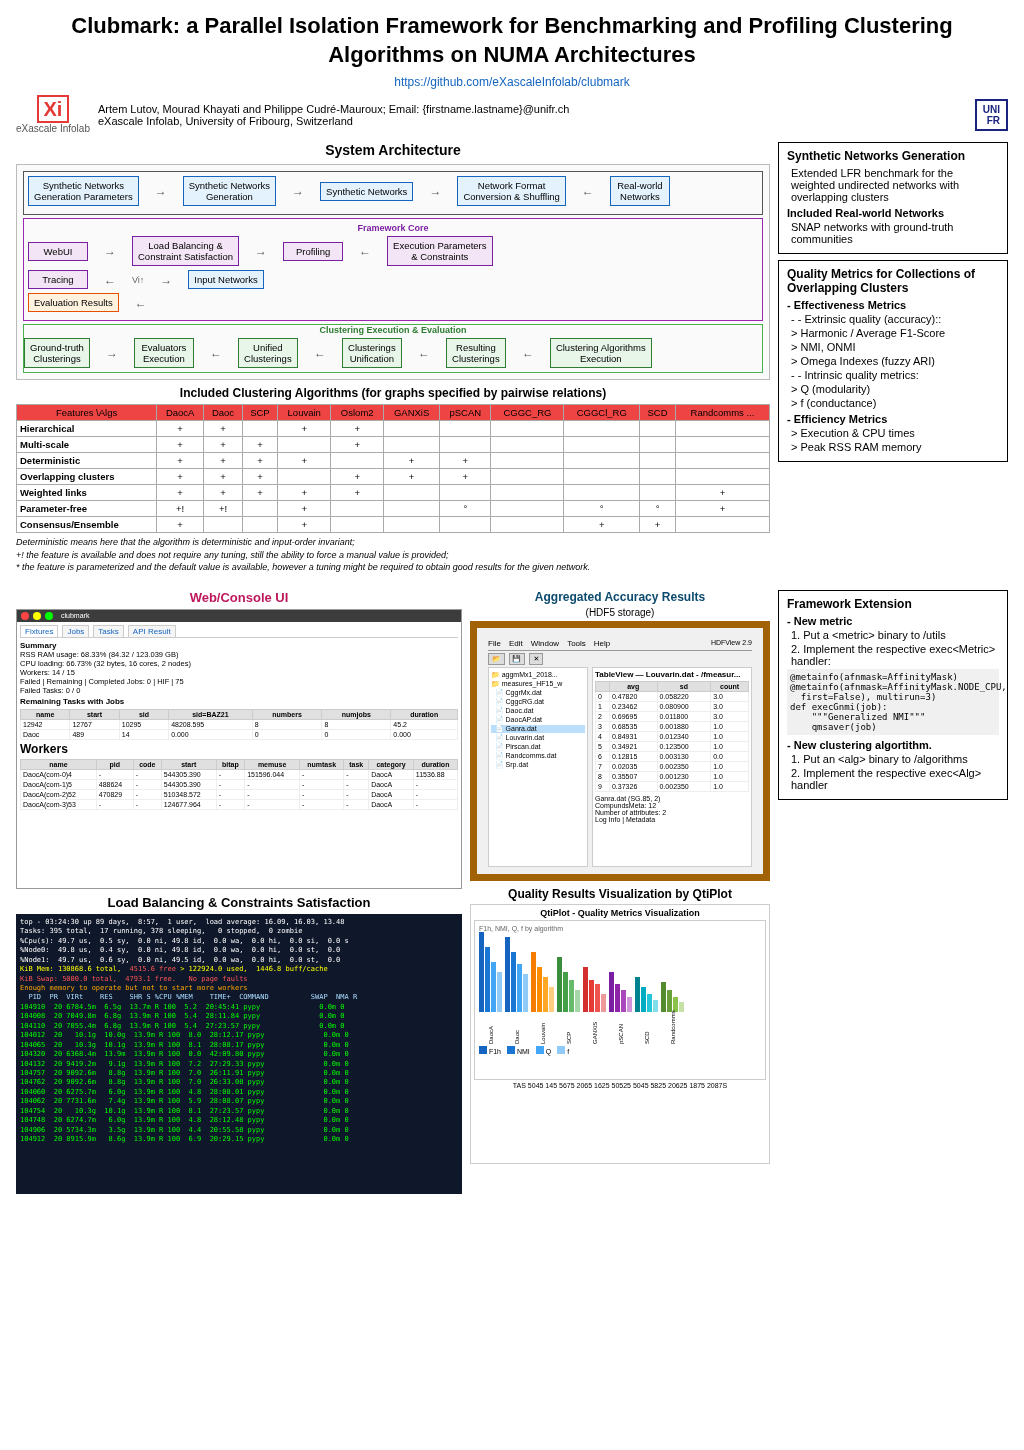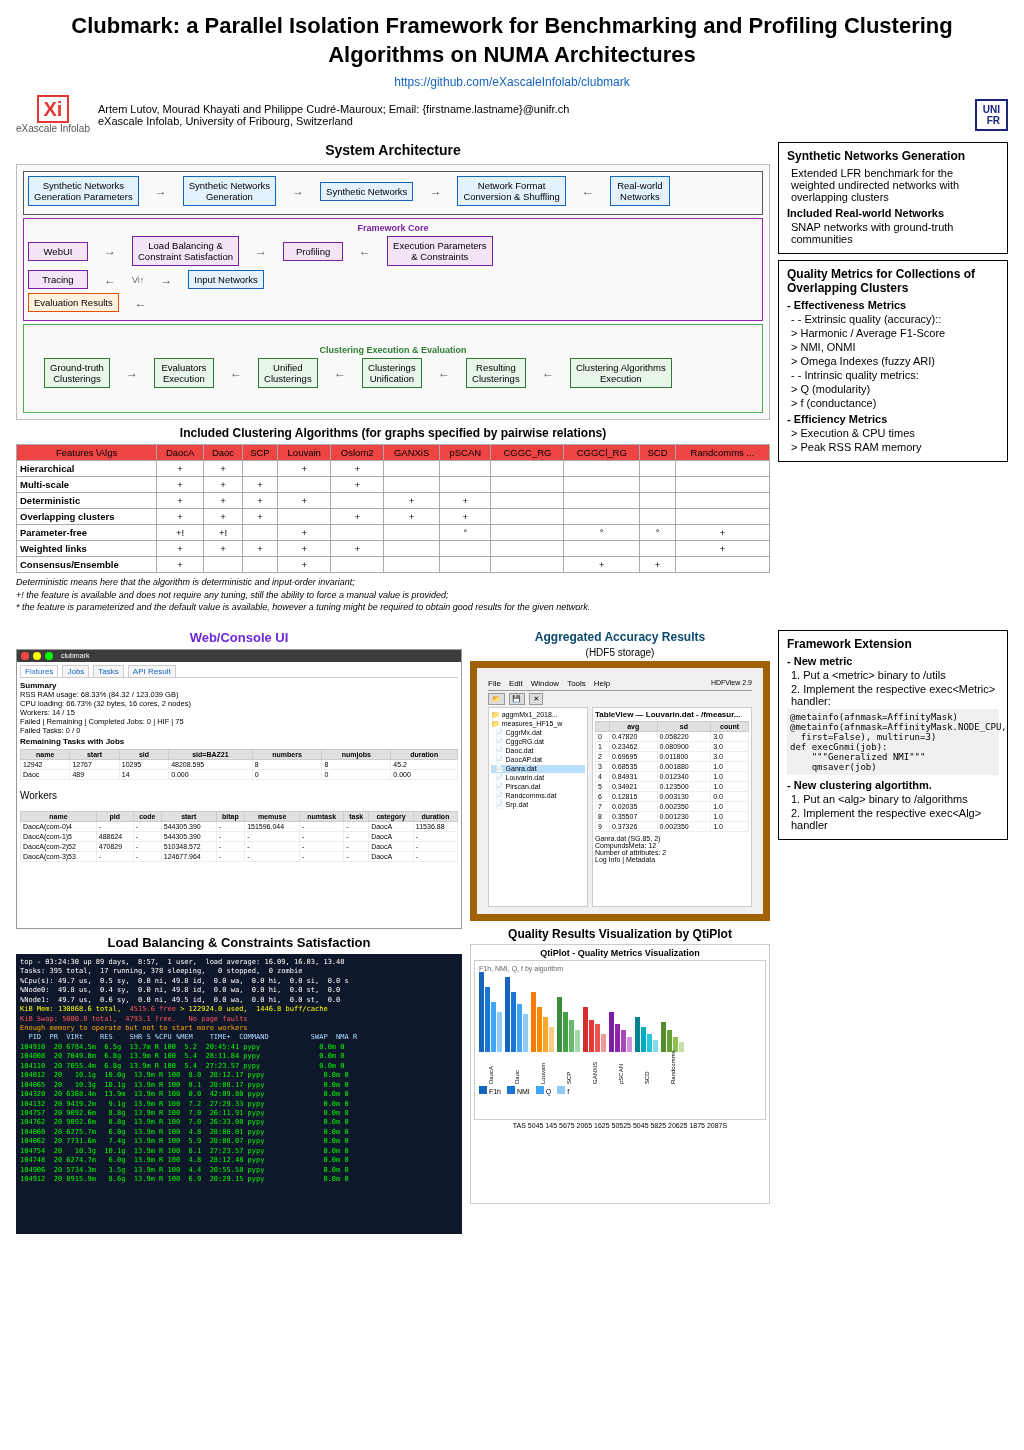--- a/index.html
+++ b/index.html
@@ -157,21 +157,21 @@
       line-height: 1.4;
     }
 
     
     .bottom-three {
       display: flex;
       gap: 8px;
       margin-top: 6px;
     }
     .bottom-col { flex: 1; }
-    .webui-title { text-align: center; font-weight: bold; font-size: 13px; color: #6d28d9; margin-bottom: 4px; }
+    .webui-title { text-align: center; font-weight: bold; font-size: 13px; color: #be185d; margin-bottom: 4px; }
     .load-title { text-align: center; font-weight: bold; font-size: 13px; color: #000; margin-bottom: 4px; }
     .hdf-title { font-weight: bold; text-align: center; font-size: 12px; color: #0c4a6e; margin-bottom: 3px; }
     .hdf-subtitle { text-align: center; font-size: 10px; margin-bottom: 3px; }
 
     
     .fext-box {
       border: 1.5px solid #000;
       padding: 6px 8px;
       font-size: 11px;
     }
@@ -362,21 +362,21 @@
               <div class="arch-arrow">→</div>
               <div class="arch-node blue">Input Networks</div>
             </div>
             <div class="arch-row" style="margin-top:2px;">
               <div class="arch-node orange">Evaluation Results</div>
               <div class="arch-arrow">←</div>
             </div>
           </div>
         </div>
 
-        <div style="border:1.5px solid #4caf50;padding:20px;">
+        <div style="border:1.5px solid #4caf50;padding:0;">
           <div style="text-align:center;font-weight:bold;font-size:9px;color:#2e7d32;margin-bottom:3px;">Clustering Execution &amp; Evaluation</div>
           <div class="arch-row">
             <div class="arch-node green">Ground-truth<br>Clusterings</div>
             <div class="arch-arrow">→</div>
             <div class="arch-node green">Evaluators<br>Execution</div>
             <div class="arch-arrow">←</div>
             <div class="arch-node green">Unified<br>Clusterings</div>
             <div class="arch-arrow">←</div>
             <div class="arch-node green">Clusterings<br>Unification</div>
             <div class="arch-arrow">←</div>
@@ -457,45 +457,45 @@
                 <td></td>
                 <td>+</td>
                 <td>+</td>
                 <td>+</td>
                 <td></td>
                 <td></td>
                 <td></td>
                 <td></td>
             </tr>
             <tr>
+              <td>Weighted links</td>
+                <td>+</td>
+                <td>+</td>
+                <td>+</td>
+                <td>+</td>
+                <td>+</td>
+                <td></td>
+                <td></td>
+                <td></td>
+                <td></td>
+                <td></td>
+                <td>+</td>
+            </tr>
+            <tr>
               <td>Parameter-free</td>
                 <td>+!</td>
                 <td>+!</td>
                 <td></td>
                 <td>+</td>
                 <td></td>
                 <td></td>
                 <td>°</td>
                 <td></td>
                 <td>°</td>
                 <td>°</td>
-                <td>+</td>
-            </tr>
-            <tr>
-              <td>Weighted links</td>
-                <td>+</td>
-                <td>+</td>
-                <td>+</td>
-                <td>+</td>
-                <td>+</td>
-                <td></td>
-                <td></td>
-                <td></td>
-                <td></td>
-                <td></td>
                 <td>+</td>
             </tr>
             <tr>
               <td>Consensus/Ensemble</td>
                 <td>+</td>
                 <td></td>
                 <td></td>
                 <td>+</td>
                 <td></td>
                 <td></td>
@@ -596,21 +596,21 @@
                 <td>Daoc</td>
                   <td>489</td>
                   <td>14</td>
                   <td>0.000</td>
                   <td>0</td>
                   <td>0</td>
                   <td>0.000</td>
               </tr>
             </tbody>
           </table>
-          <div style="font-weight:normal;font-size:10px;margin:10px 0;">Workers</div>
+          <div style="font-weight:bold;font-size:12px;margin:2px 0;">Workers</div>
           <table class="ws-table">
             <thead>
               <tr>
                 <th>name</th>
                 <th>pid</th>
                 <th>code</th>
                 <th>start</th>
                 <th>bitap</th>
                 <th>memuse</th>
                 <th>numtask</th>

